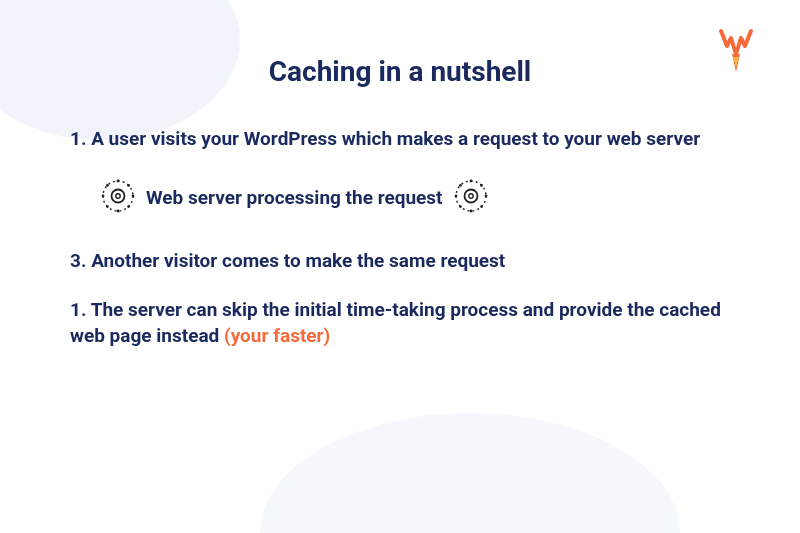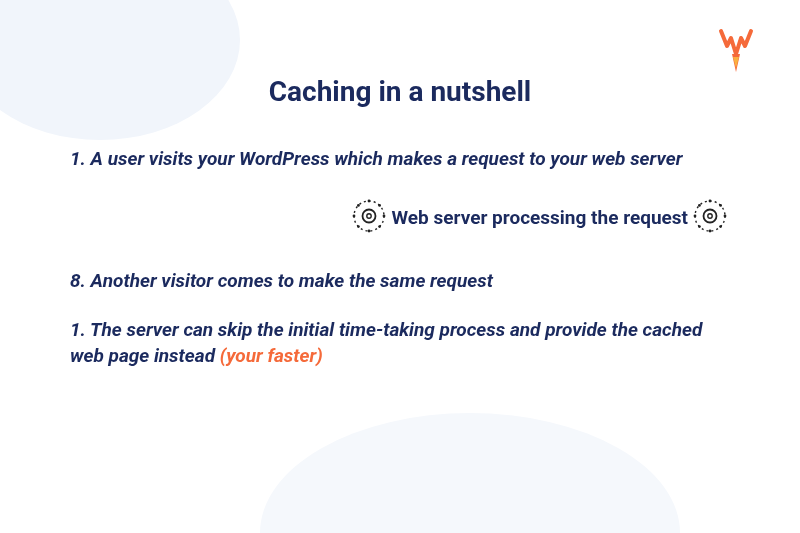--- a/index.html
+++ b/index.html
@@ -37,46 +37,45 @@
     }
     .logo {
       position: absolute;
       top: 28px;
       right: 46px;
       z-index: 2;
     }
     .content {
       position: relative;
       z-index: 1;
-      padding: 75px 70px 40px 70px;
+      padding: 55px 70px 40px 70px;
     }
     .title {
       text-align: center;
       color: #1b2a5e;
       font-size: 28px;
       font-weight: 700;
       margin-bottom: 38px;
     }
     .step {
       color: #1b2a5e;
       font-size: 19px;
       font-weight: 700;
       line-height: 1.35;
       margin-bottom: 24px;
-      font-style: italic;
     }
     .step .highlight {
       color: #f56a3a;
       font-weight: 700;
     }
     .processing-row {
       display: flex;
       align-items: center;
-      justify-content: flex-end;
-      gap: 2px;
+      justify-content: flex-start;
+      gap: 8px;
       margin: 18px 0 28px 28px;
     }
     .processing-label {
       color: #1b2a5e;
       font-size: 19px;
       font-weight: 700;
     }
     .gear-svg {
       flex-shrink: 0;
     }
@@ -128,18 +127,18 @@
         <circle cx="30.6" cy="30.6" r="1.4" fill="#222"></circle>
         <circle cx="20" cy="35" r="1.4" fill="#222"></circle>
         <circle cx="9.4" cy="30.6" r="1.4" fill="#222"></circle>
         <circle cx="5" cy="20" r="1.4" fill="#222"></circle>
         <circle cx="9.4" cy="9.4" r="1.4" fill="#222"></circle>
       </svg>
     </span>
   </div>
 
 
-  <p class="step">8. Another visitor comes to make the same request</p>
+  <p class="step">3. Another visitor comes to make the same request</p>
 
   <p class="step">
     <span>1. The server can skip the initial time-taking process and provide the cached web page instead </span><span class="highlight">(your faster)</span>
   </p>
 </div>
 
 </body></html>

